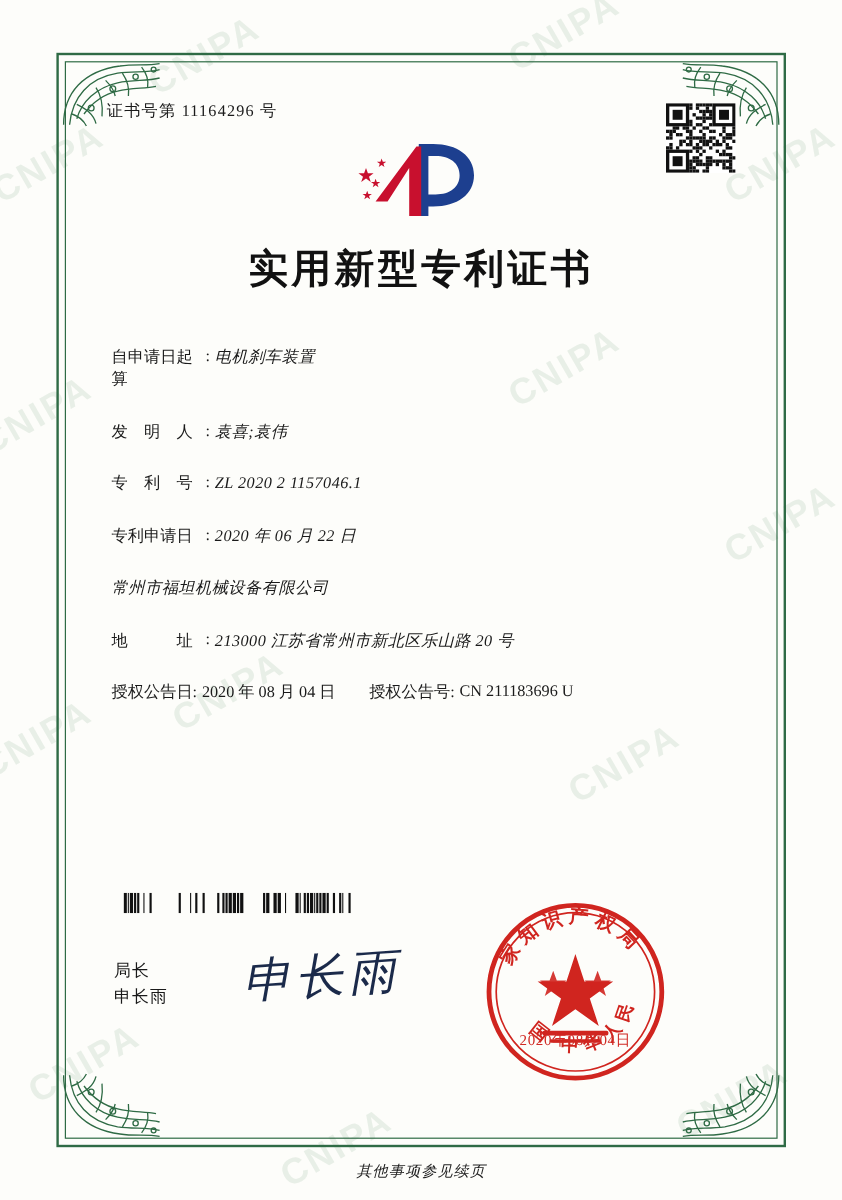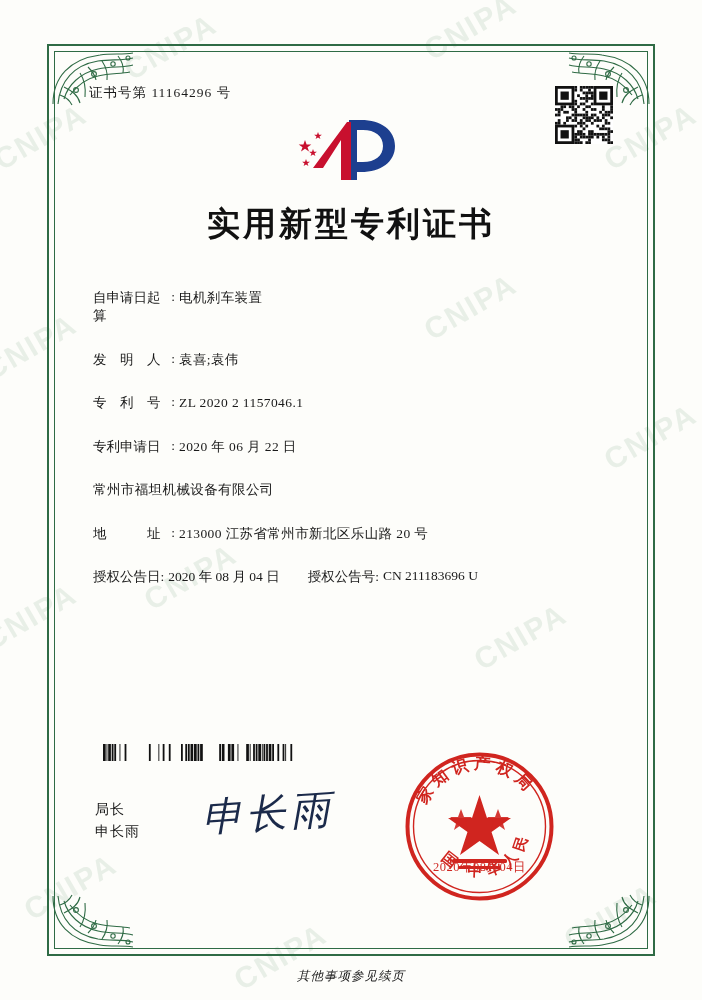--- a/index.html
+++ b/index.html
@@ -114,21 +114,21 @@
     margin-bottom: 25.5px;
   }
   .flabel {
     width: 86px;
     flex: 0 0 86px;
     display: flex;
     justify-content: space-between;
     letter-spacing: 0px;
   }
   .fsep { padding: 0 4px 0 0; }
-  .fvalue { flex: 1 1 auto; letter-spacing: 0.4px; }
+  .fvalue { flex: 1 1 auto; letter-spacing: 0.4px; font-style: italic; }
 
   .frow.two .half {
     display: flex;
     align-items: flex-start;
   }
   .frow.two .half.right { margin-left: 28px; }
   .frow.two .flabel2 {
     flex: 0 0 auto;
     margin-right: 4px;
   }

